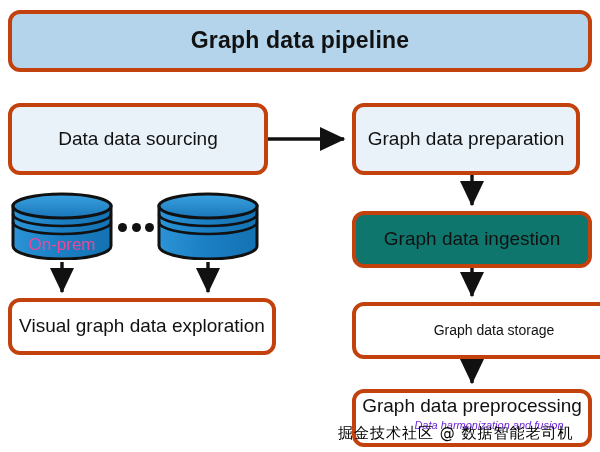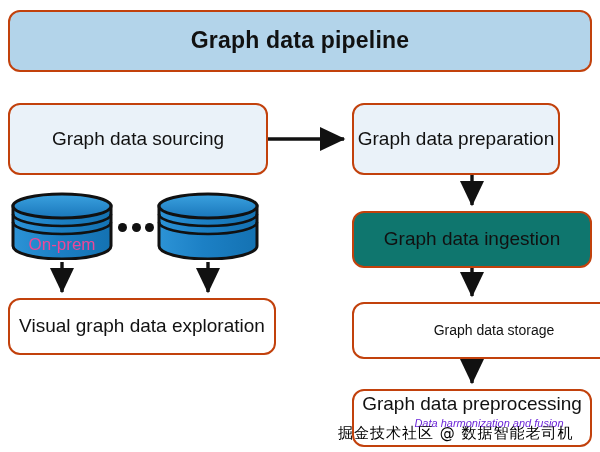--- a/index.html
+++ b/index.html
@@ -16,21 +16,21 @@
   }
   #canvas {
     position: absolute;
     left: 0; top: 0;
     width: 600px;
     height: 452px;
   }
   .node {
     position: absolute;
     box-sizing: border-box;
-    border: 2px solid #c2410c;
+    border: 4px solid #c2410c;
     border-radius: 12px;
     display: flex;
     align-items: center;
     justify-content: center;
     text-align: center;
     color: #111111;
     line-height: 1.1;
   }
   .title-bar {
     left: 8px;
@@ -46,21 +46,21 @@
     left: 8px;
     top: 103px;
     width: 260px;
     height: 72px;
     background: #eaf2f9;
     font-size: 19px;
   }
   .box-prep {
     left: 352px;
     top: 103px;
-    width: 208px;
+    width: 228px;
     height: 72px;
     background: #eaf2f9;
     font-size: 19px;
   }
   .box-ingestion {
     left: 352px;
     top: 211px;
     width: 240px;
     height: 57px;
     background: #0f766e;
@@ -184,21 +184,21 @@
   <line x1="472" y1="268" x2="472" y2="296" stroke="#111111" stroke-width="3.4" marker-end="url(#arrow)"></line>
 
   <line x1="472" y1="359" x2="472" y2="383" stroke="#111111" stroke-width="3.4" marker-end="url(#arrow)"></line>
 </svg>
 
 <div class="node title-bar">
   <span>Graph data pipeline</span>
 </div>
 
 <div class="node box-sourcing">
-  <span>Graph data sourcing</span>
+  <span>Data data sourcing</span>
 </div>
 
 <div class="node box-exploration">
   <span>Visual graph data exploration</span>
 </div>
 
 <div class="cylinder cyl-onprem">
   <svg viewBox="0 0 104 68" width="104" height="68">
     <path d="M3,14 L3,54 a49,13 0 0 0 98,0 L101,14 z" fill="url(#cylBody)" stroke="#111111" stroke-width="3"></path>
     <ellipse cx="52" cy="14" rx="49" ry="12" fill="url(#cylTop)" stroke="#111111" stroke-width="3"></ellipse>

